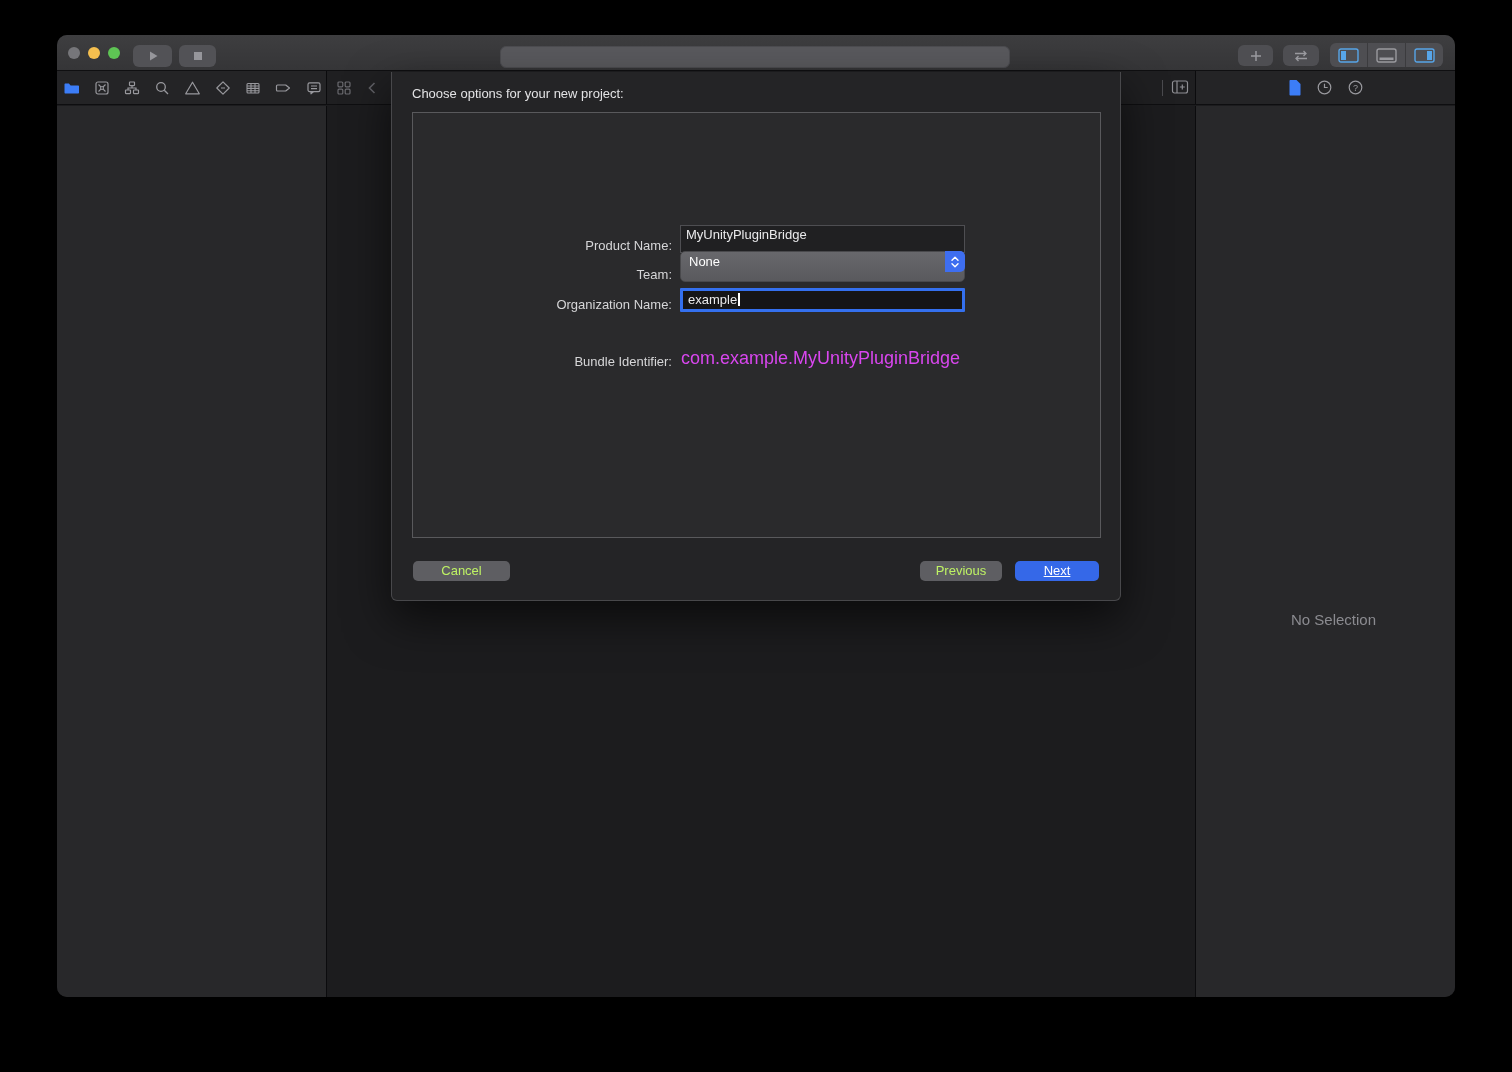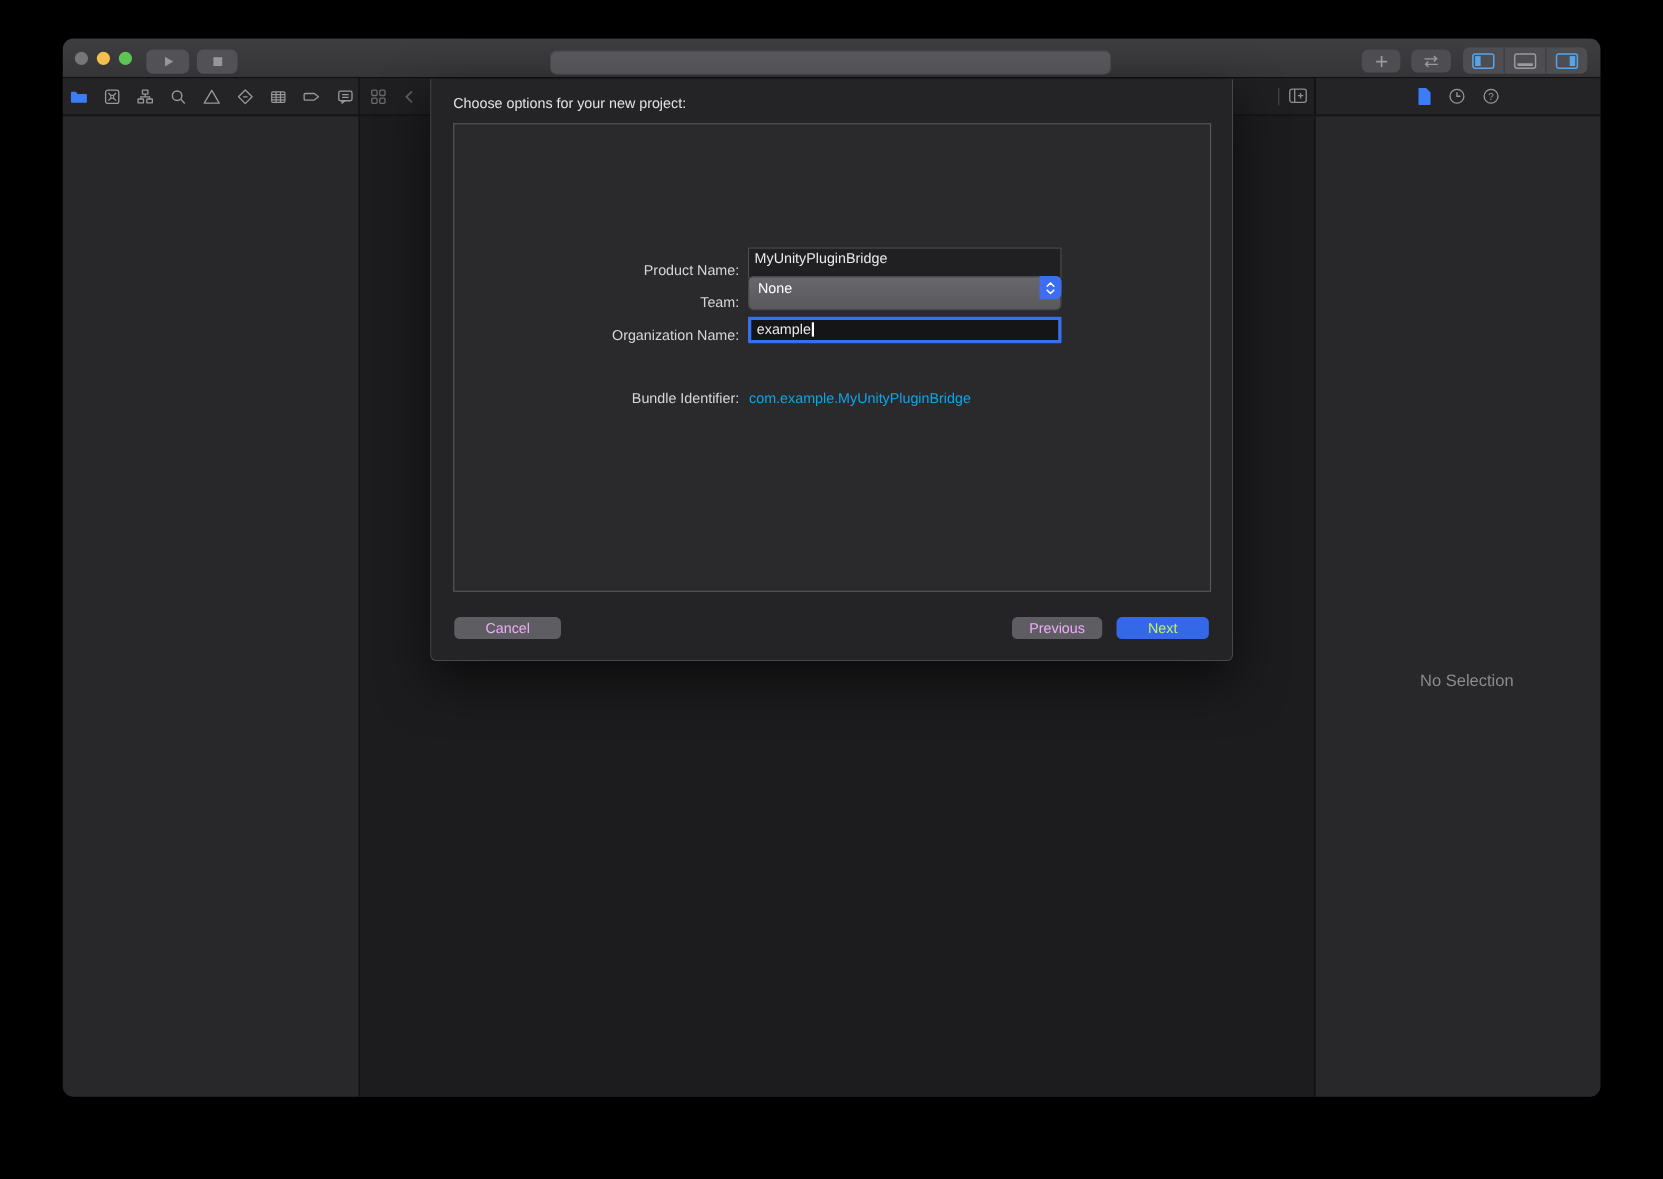--- a/index.html
+++ b/index.html
@@ -62,28 +62,28 @@
   .tfield.focused { height:24px; border:3px solid #3470ef; background:#151517;
     line-height:18px; border-radius:1px; }
   .caret { display:inline-block; width:1.5px; height:13px; background:#fff;
     vertical-align:-2px; margin-left:1px; }
   .popup { position:relative; width:285px; height:31px; border-radius:5px;
     background:linear-gradient(#68686c,#59595d); border:1px solid #49494c;
     color:#fff; font-size:13px; line-height:19px; padding-left:8px; }
   .popup .cap { position:absolute; right:-1px; top:-1px; width:20px; height:21px;
     background:#3e6ef0; border-radius:0 5px 5px 0; display:flex; align-items:center;
     justify-content:center; }
-  .static-val { font-size:13px; color:#0ea5e9; margin-left:9px; }
+  .static-val { font-size:18px; color:#d946ef; margin-left:9px; }
   .checkbox { width:14px; height:14px; background:#48484c; border:1px solid #616165;
     border-radius:3.5px; margin-left:267px; flex:none; }
   .cb-label { font-size:13px; color:#e3e3e5; margin-left:7px; }
   .btn { position:absolute; top:489px; height:20px; border-radius:5px; font-size:13px;
-    color:#f0abfc; text-align:center; line-height:20px; }
+    color:#bef264; text-align:center; line-height:20px; }
   .btn.gray { background:#5e5e62; }
-  .btn.blue { background:#3568e8; color:#bef264; }
+  .btn.blue { background:#3568e8; color:#ffffff;text-decoration:underline; }
 
   svg { display:block; }
 </style>
 </head>
 <body>
 
 <div class="window">
 
   <div class="titlebar">
     <div class="traffic">

